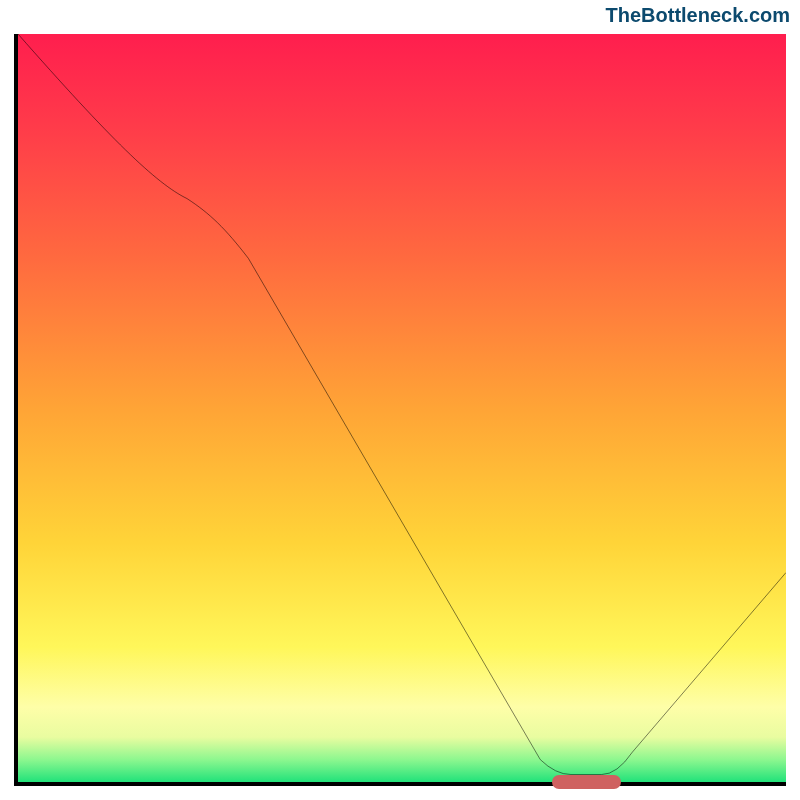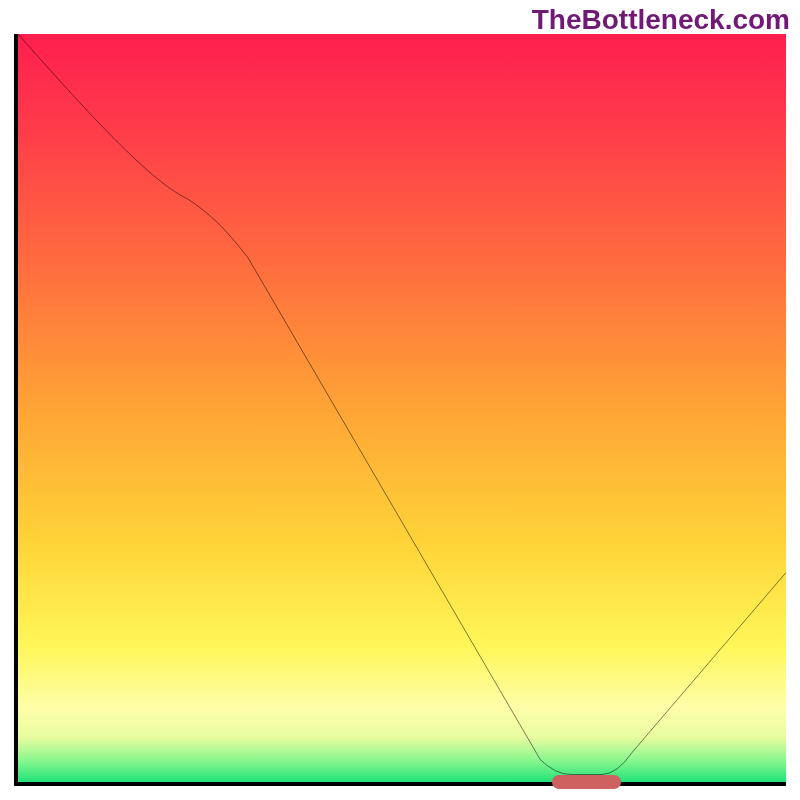--- a/index.html
+++ b/index.html
@@ -13,23 +13,23 @@
   }
   .outer {
     position: relative;
     width: 800px;
     height: 800px;
   }
   .attribution {
     position: absolute;
     top: 4px;
     right: 10px;
-    font-size: 28px;
+    font-size: 20px;
     font-weight: bold;
-    color: #701a75;
+    color: #0c4a6e;
     letter-spacing: 0px;
   }
   .plot-frame {
     position: absolute;
     left: 14px;
     top: 34px;
     width: 772px;
     height: 752px;
     border-left: 4px solid #000;
     border-bottom: 4px solid #000;

